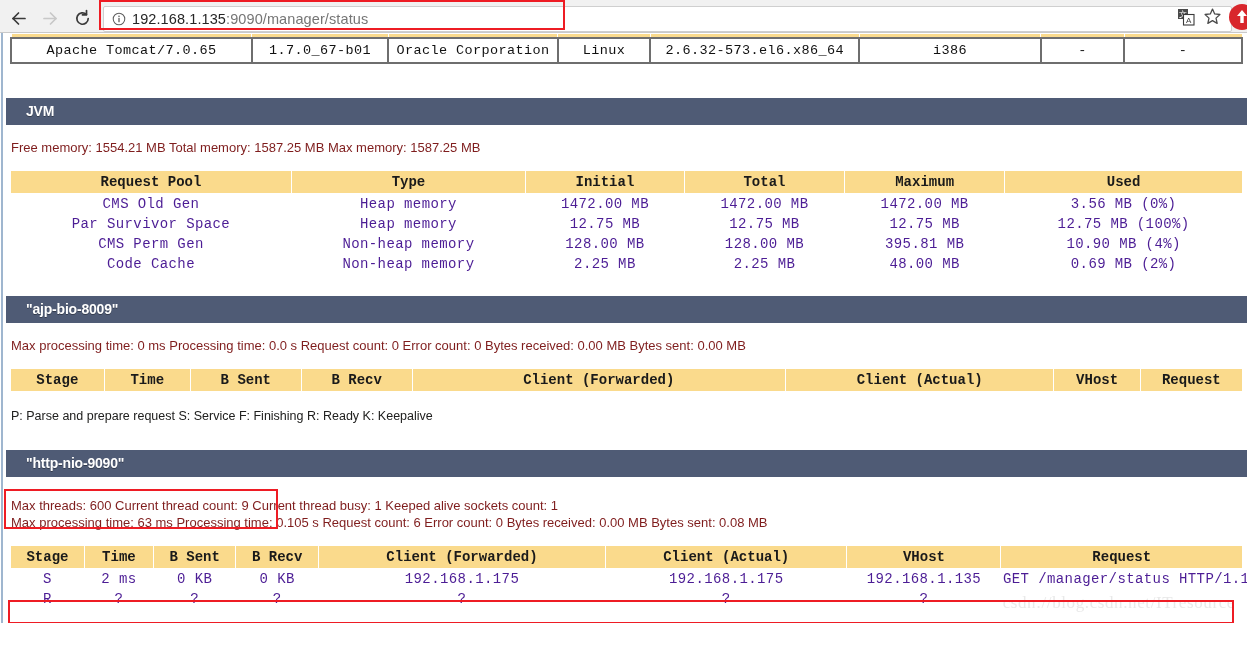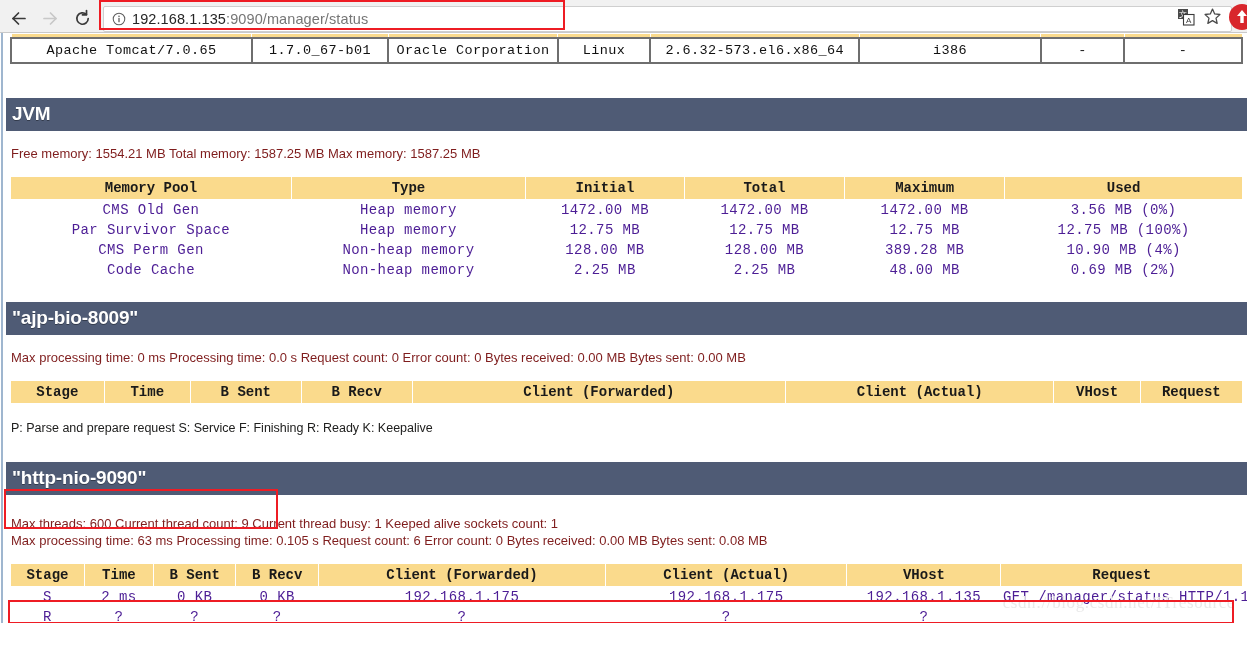--- a/index.html
+++ b/index.html
@@ -173,22 +173,22 @@
     background: #fff;
   }
 
   
   .sect-bar {
     position: relative;
     background: #4F5B75;
     color: #ffffff;
     font-family: "Liberation Sans", sans-serif;
     font-weight: bold;
-    font-size: 19px;
-    padding: 5px 0 6px 6px;
+    font-size: 14px;
+    padding: 5px 0 6px 20px;
     margin: 0 0 0 2px;
     width: 1241px;
     letter-spacing: -0.2px;
     text-shadow: 0 1px 0 rgba(0,0,0,0.35);
   }
 
   
   p.info {
     font-family: "Liberation Sans", sans-serif;
     font-size: 13px;
@@ -354,21 +354,21 @@
       <colgroup>
         <col style="width:22.8%">
           <col style="width:19.0%">
           <col style="width:12.9%">
         <col style="width:13.0%">
           <col style="width:13.0%">
           <col style="width:19.3%">
       </colgroup>
       <tbody>
           <tr>
-        <th>Memory Pool</th>
+        <th>Request Pool</th>
         <th>Type</th>
         <th>Initial</th>
         <th>Total</th>
         <th>Maximum</th>
         <th>Used</th>
       </tr>
       <tr>
         <td>CMS Old Gen</td>
         <td>Heap memory</td>
         <td>1472.00 MB</td>
@@ -382,21 +382,21 @@
         <td>12.75 MB</td>
         <td>12.75 MB</td>
         <td>12.75 MB</td>
         <td>12.75 MB (100%)</td>
       </tr>
       <tr>
         <td>CMS Perm Gen</td>
         <td>Non-heap memory</td>
         <td>128.00 MB</td>
         <td>128.00 MB</td>
-        <td>389.28 MB</td>
+        <td>395.81 MB</td>
         <td>10.90 MB (4%)</td>
       </tr>
       <tr>
         <td>Code Cache</td>
         <td>Non-heap memory</td>
         <td>2.25 MB</td>
         <td>2.25 MB</td>
         <td>48.00 MB</td>
         <td>0.69 MB (2%)</td>
       </tr>

